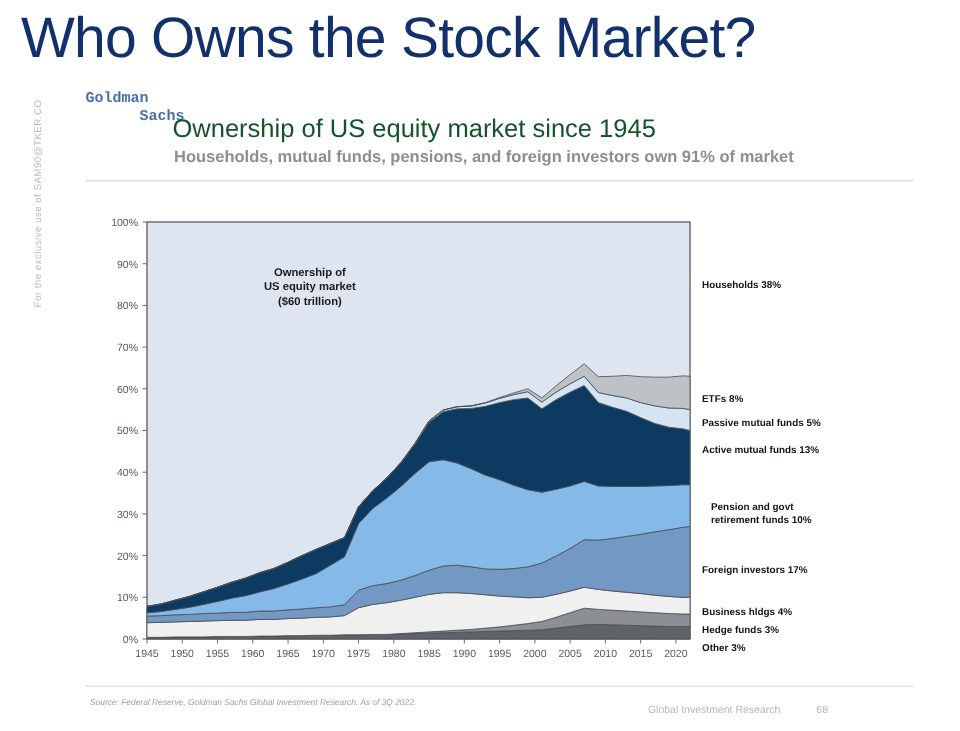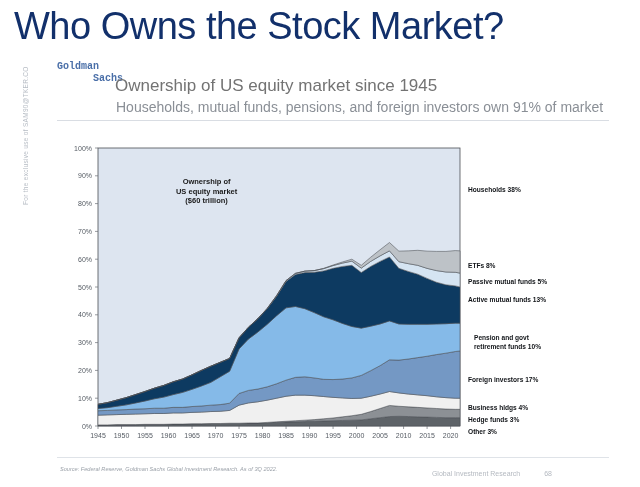--- a/index.html
+++ b/index.html
@@ -17,25 +17,25 @@
 
   #gs-logo{
     position:absolute;left:57px;top:61px;width:52px;
     color:#4a6fa8;font-family:Liberation Mono, monospace;
     font-weight:700;font-size:10px;line-height:11.5px;
   }
   #gs-logo .l2{display:block;margin-left:36px;}
 
   #chart-title{
     position:absolute;left:115px;top:76px;
-    font-size:17px;color:#737373;font-weight:400;white-space:nowrap;
+    font-size:17px;color:#14532d;font-weight:400;white-space:nowrap;
   }
   #chart-subtitle{
     position:absolute;left:116px;top:99px;
-    font-size:14px;color:#8a8f96;font-weight:400;white-space:nowrap;
+    font-size:11px;color:#8a8f96;font-weight:700;white-space:nowrap;
   }
   #hdr-rule{
     position:absolute;left:57px;top:120px;width:552px;height:1px;
     background:#d9dde3;
   }
 
   #watermark{
     position:absolute;left:22px;top:205px;
     width:170px;transform:rotate(-90deg);transform-origin:0 0;
     font-size:6.5px;color:#b6bcc4;white-space:nowrap;letter-spacing:.3px;

